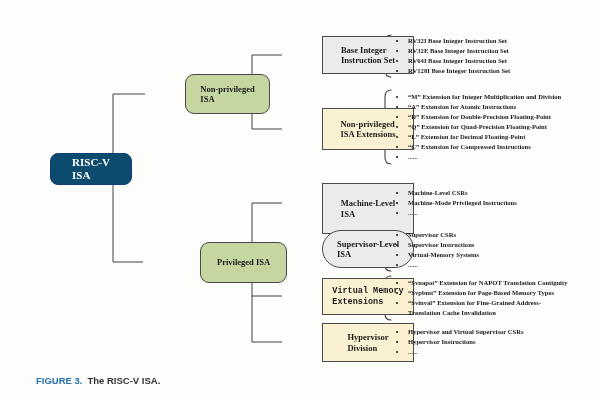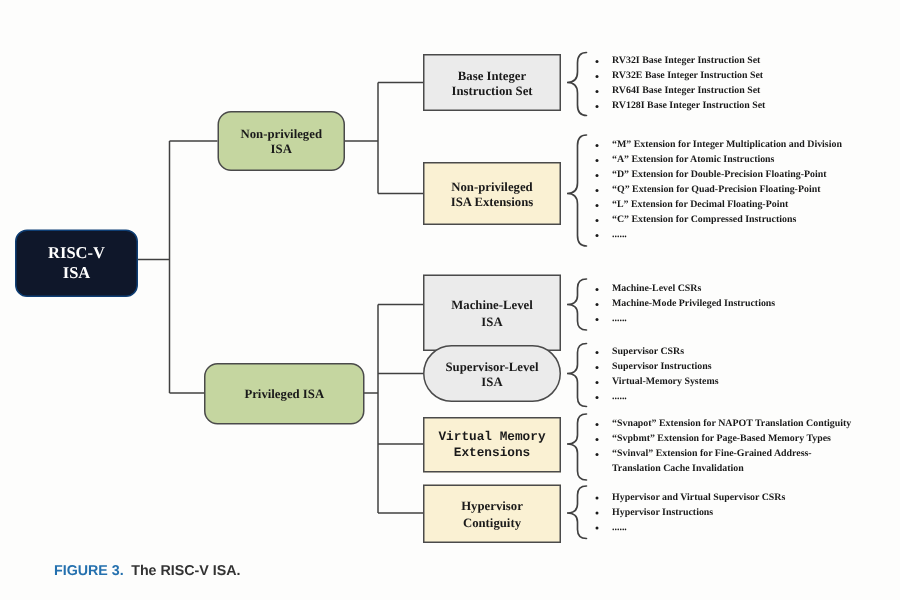--- a/index.html
+++ b/index.html
@@ -5,34 +5,34 @@
   html,body{margin:0;padding:0;background:#ffffff;}
   .stage{
     position:relative;width:600px;height:400px;background:#fdfdfc;overflow:hidden;
     font-family:"Liberation Serif","DejaVu Serif",serif;
   }
   svg.wires{position:absolute;left:0;top:0;width:600px;height:400px;}
 
   .box{
     position:absolute;box-sizing:border-box;
     display:flex;align-items:center;justify-content:center;
-    text-align:center;font-weight:bold;color:#1a1a1a;
+    font-weight:bold;color:#1a1a1a;
     white-space:pre-line;line-height:1.18;
-    border:1px solid #4a4a4a;background:#ebebeb;
+    border:1px solid #4a4a4a;background:#ebebeb;margin-left:40px;
   }
   .root{
-    left:10px;top:153px;width:82px;height:45px;
-    background:#0f172a;border:1.5px solid #0e3e74;border-radius:8px;
+    left:10px;top:153px;width:82px;height:32px;
+    background:#0c4a6e;border:1.5px solid #0e3e74;border-radius:8px;
     color:#ffffff;font-size:11px;
   }
   .branch{
     background:#c5d6a0;border:1.2px solid #4a4a4a;border-radius:9px;font-size:8.5px;
   }
   .branch.nonpriv{left:145px;top:74px;width:85px;height:40px;}
-  .branch.priv{left:136px;top:242px;width:107px;height:41px;}
+  .branch.priv{left:160px;top:242px;width:87px;height:41px;}
 
   .gbox{left:282px;width:92px;font-size:8.5px;}
   .gray{background:#ebebeb;}
   .cream{background:#faf1d3;}
   .gb0{top:36px;height:38px;}
   .gb1{top:108px;height:42px;}
   .gb2{top:183px;height:51px;}
   .gb3{top:230px;height:38px;border-radius:19px;}
   .gb4{top:278px;height:37px;font-family:Liberation Mono, monospace;}
   .gb5{top:323px;height:39px;}
@@ -100,21 +100,21 @@
 Instruction Set</div>
   <div class="box gbox cream gb1">Non-privileged
 ISA Extensions</div>
   <div class="box gbox gray gb2">Machine-Level
 ISA</div>
   <div class="box gbox gray gb3">Supervisor-Level
 ISA</div>
   <div class="box gbox cream gb4">Virtual Memory
 Extensions</div>
   <div class="box gbox cream gb5">Hypervisor
-Contiguity</div>
+Division</div>
 
   <ul class="blist bl0">
       <li>RV32I Base Integer Instruction Set</li>
       <li>RV32E Base Integer Instruction Set</li>
       <li>RV64I Base Integer Instruction Set</li>
       <li>RV128I Base Integer Instruction Set</li>
     </ul>
   <ul class="blist bl1">
       <li>“M”  Extension for Integer Multiplication and Division</li>
       <li>“A”  Extension for Atomic Instructions</li>

